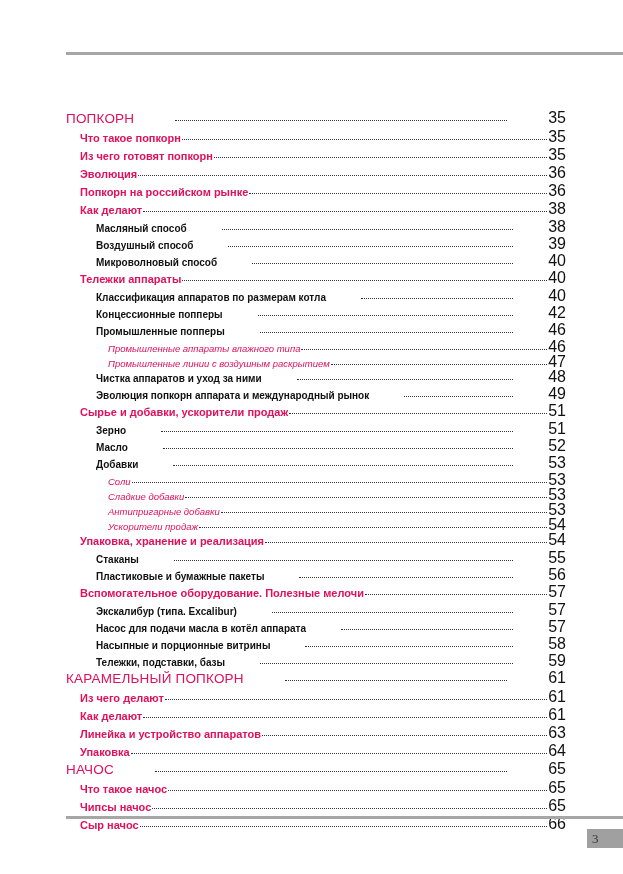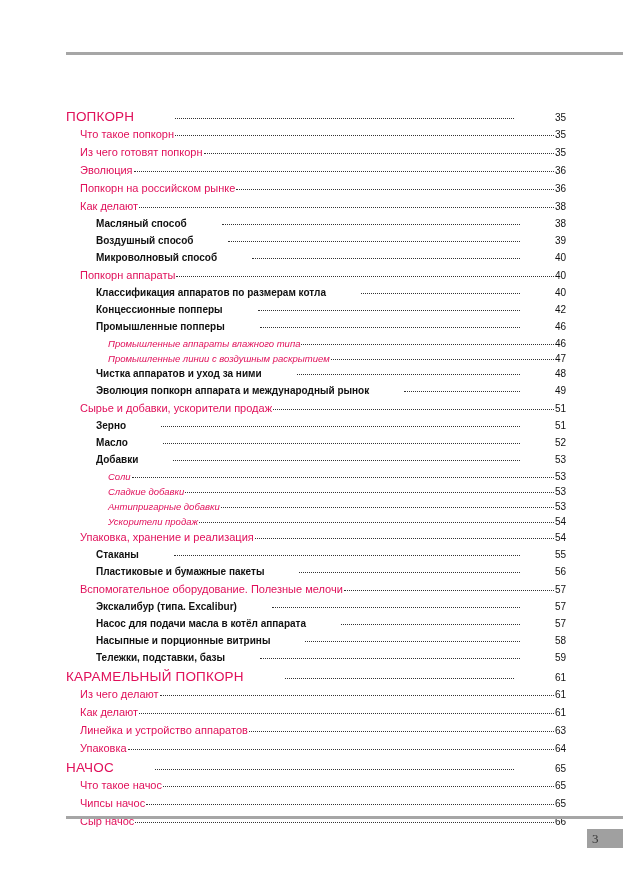--- a/index.html
+++ b/index.html
@@ -5,25 +5,25 @@
   html, body { margin: 0; padding: 0; background: #ffffff; }
   body { width: 623px; height: 874px; position: relative; overflow: hidden;
          font-family: "Liberation Sans", sans-serif; color: #111; }
   .rule { position: absolute; left: 66px; right: 0; height: 3px; background: #a6a6a6; }
   .rule.top { top: 52px; }
   .rule.bottom { top: 816px; }
   .toc { position: absolute; left: 66px; top: 109px; width: 500px; }
   .row { display: flex; align-items: baseline; white-space: nowrap; }
   .row .t { flex: 0 0 auto; }
   .row .d { flex: 1 1 auto; border-bottom: 1px dotted #333; margin: 0 1px 0 1px; transform: translateY(-2px); }
-  .row .p { flex: 0 0 auto; font-size: 10px; color: #111; }
+  .row .p { flex: 0 0 auto; font-size: 16px; color: #111; }
   .lvl0 { height: 19px; gap: 40px; }
   .lvl0 .t { font-size: 13.5px; color: #e0105a; letter-spacing: 0.2px; }
   .lvl1 { height: 18px; padding-left: 14px; }
-  .lvl1 .t { font-size: 11px; font-weight: normal; color: #e0105a; }
+  .lvl1 .t { font-size: 11px; font-weight: bold; color: #e0105a; }
   .lvl2 { height: 17px; padding-left: 30px; gap: 34px; }
   .lvl2 .t { font-size: 10px; font-weight: bold; color: #111; }
   .lvl3 { height: 15px; padding-left: 42px; }
   .lvl3 .t { font-size: 9.5px; font-style: italic; color: #e0105a; }
   .page-num-box { position: absolute; left: 587px; top: 829px; width: 36px; height: 19px; background: #a0a0a0; }
   .page-num-box span { position: absolute; left: 5px; top: 2px; font-family: "Liberation Serif", serif; font-size: 13px; color: #333; }
 </style>
 </head>
 <body>
 
@@ -69,21 +69,21 @@
       <span class="t">Воздушный способ</span>
       <span class="d"></span>
       <span class="p">39</span>
     </div>
     <div class="row lvl2">
       <span class="t">Микроволновый способ</span>
       <span class="d"></span>
       <span class="p">40</span>
     </div>
     <div class="row lvl1">
-      <span class="t">Попкорн аппараты</span>
+      <span class="t">Тележки аппараты</span>
       <span class="d"></span>
       <span class="p">40</span>
     </div>
     <div class="row lvl2">
       <span class="t">Классификация аппаратов по размерам котла</span>
       <span class="d"></span>
       <span class="p">40</span>
     </div>
     <div class="row lvl2">
       <span class="t">Концессионные попперы</span>

